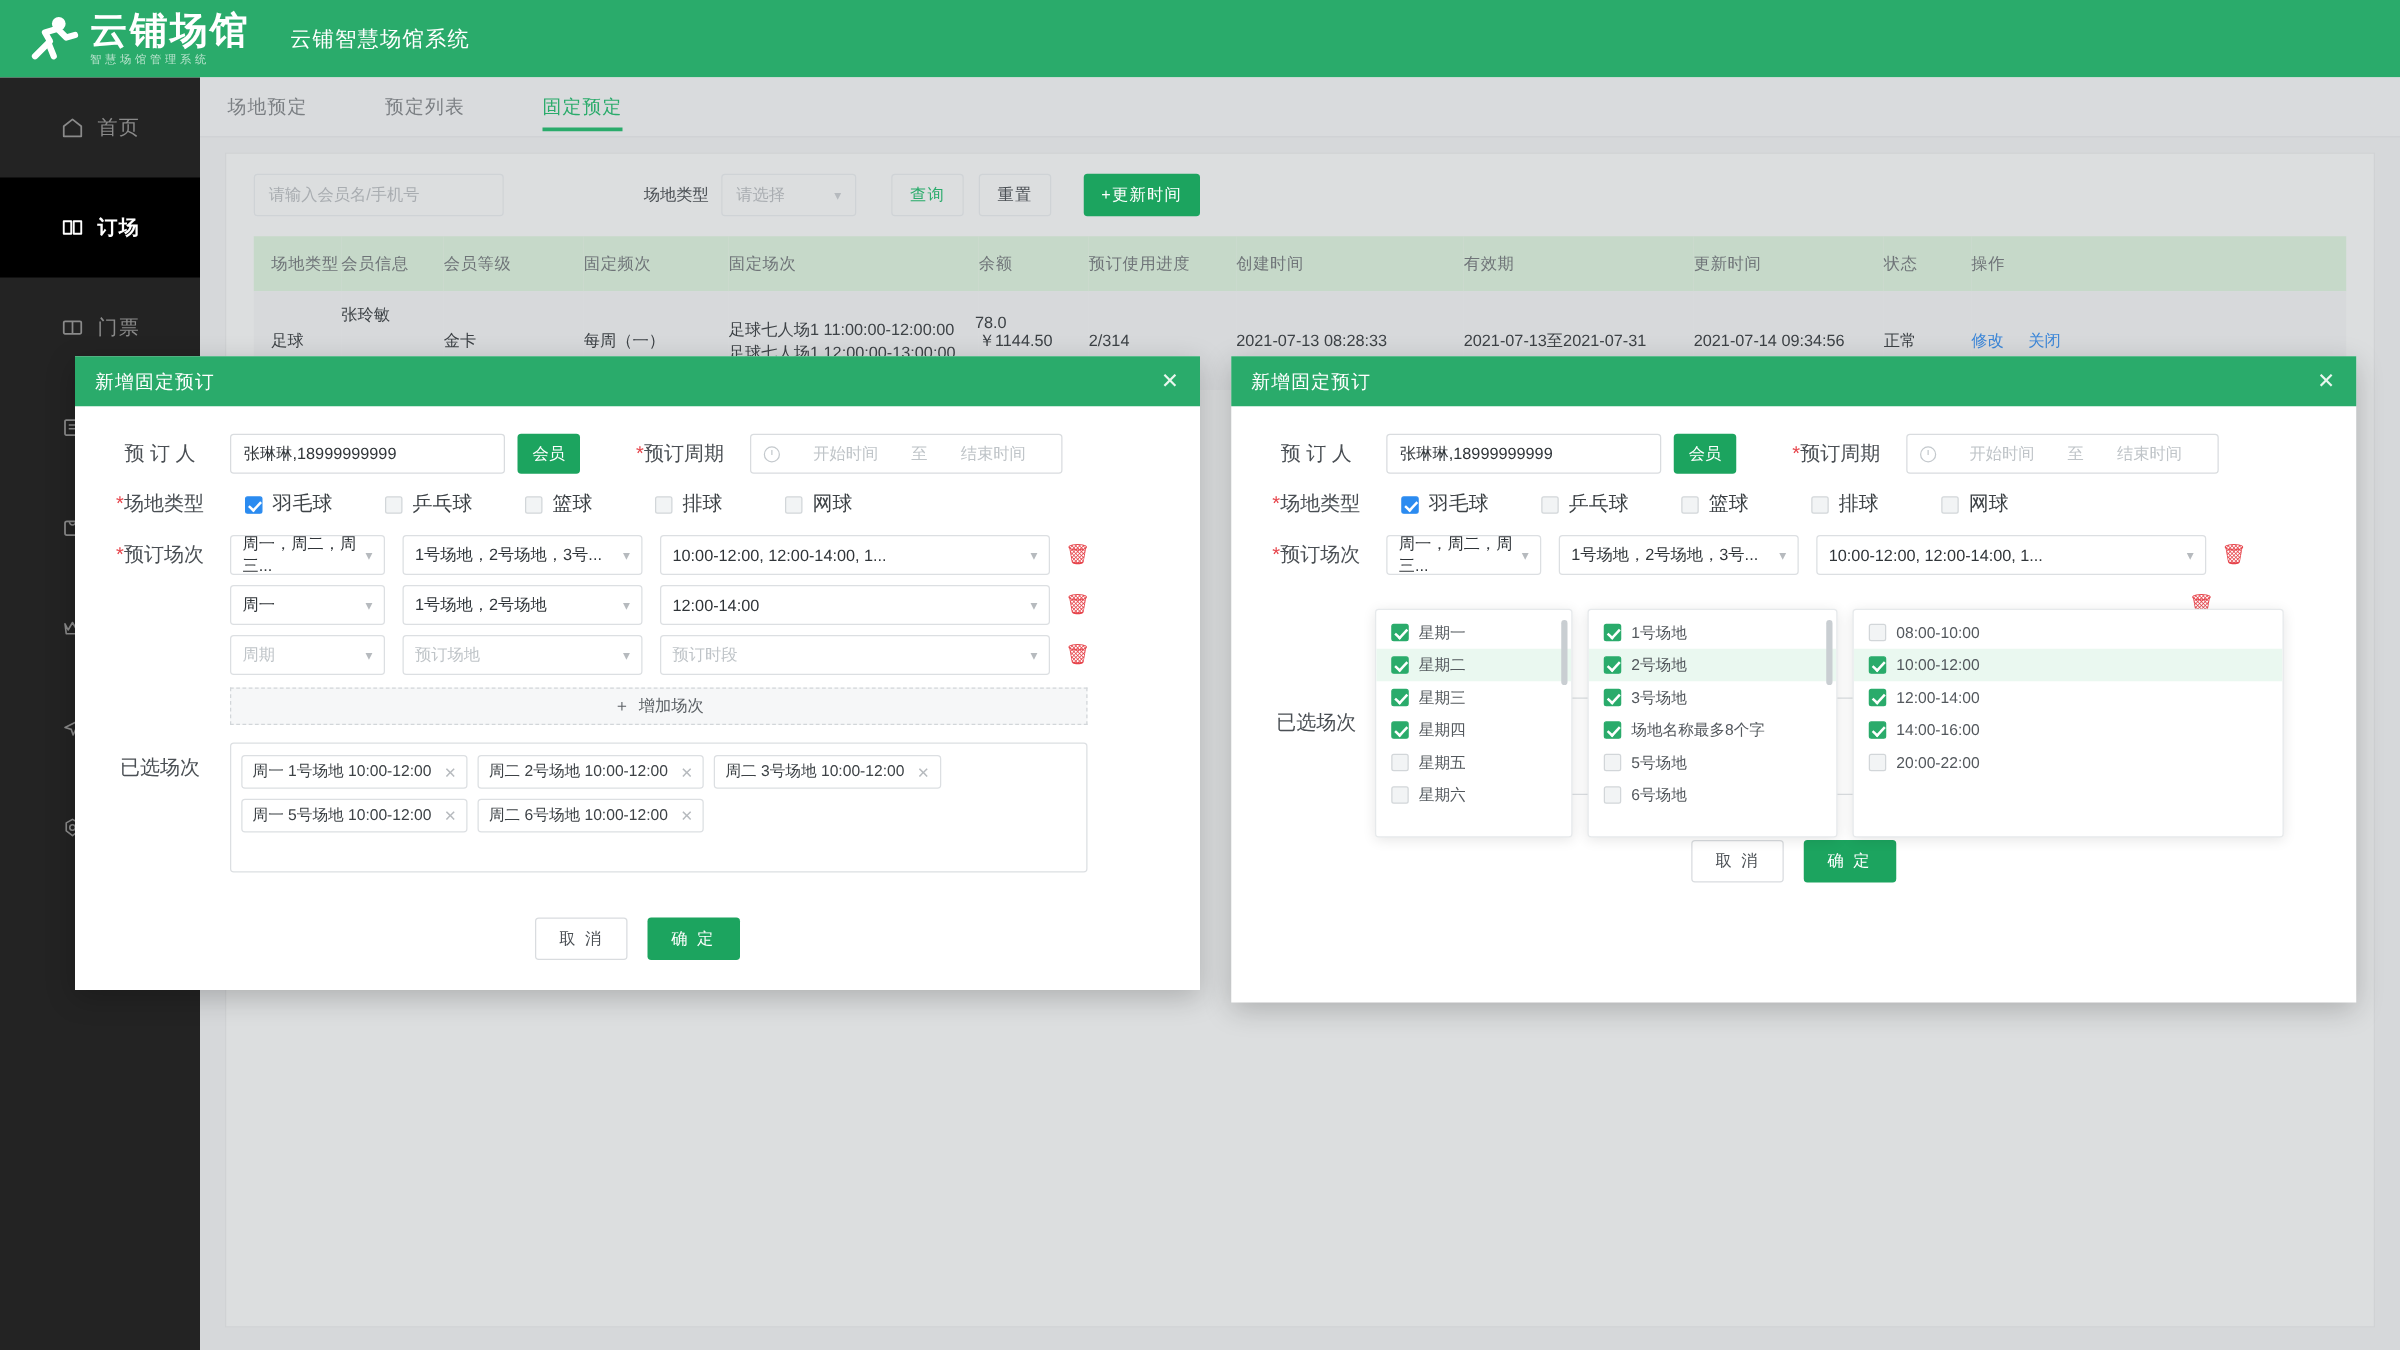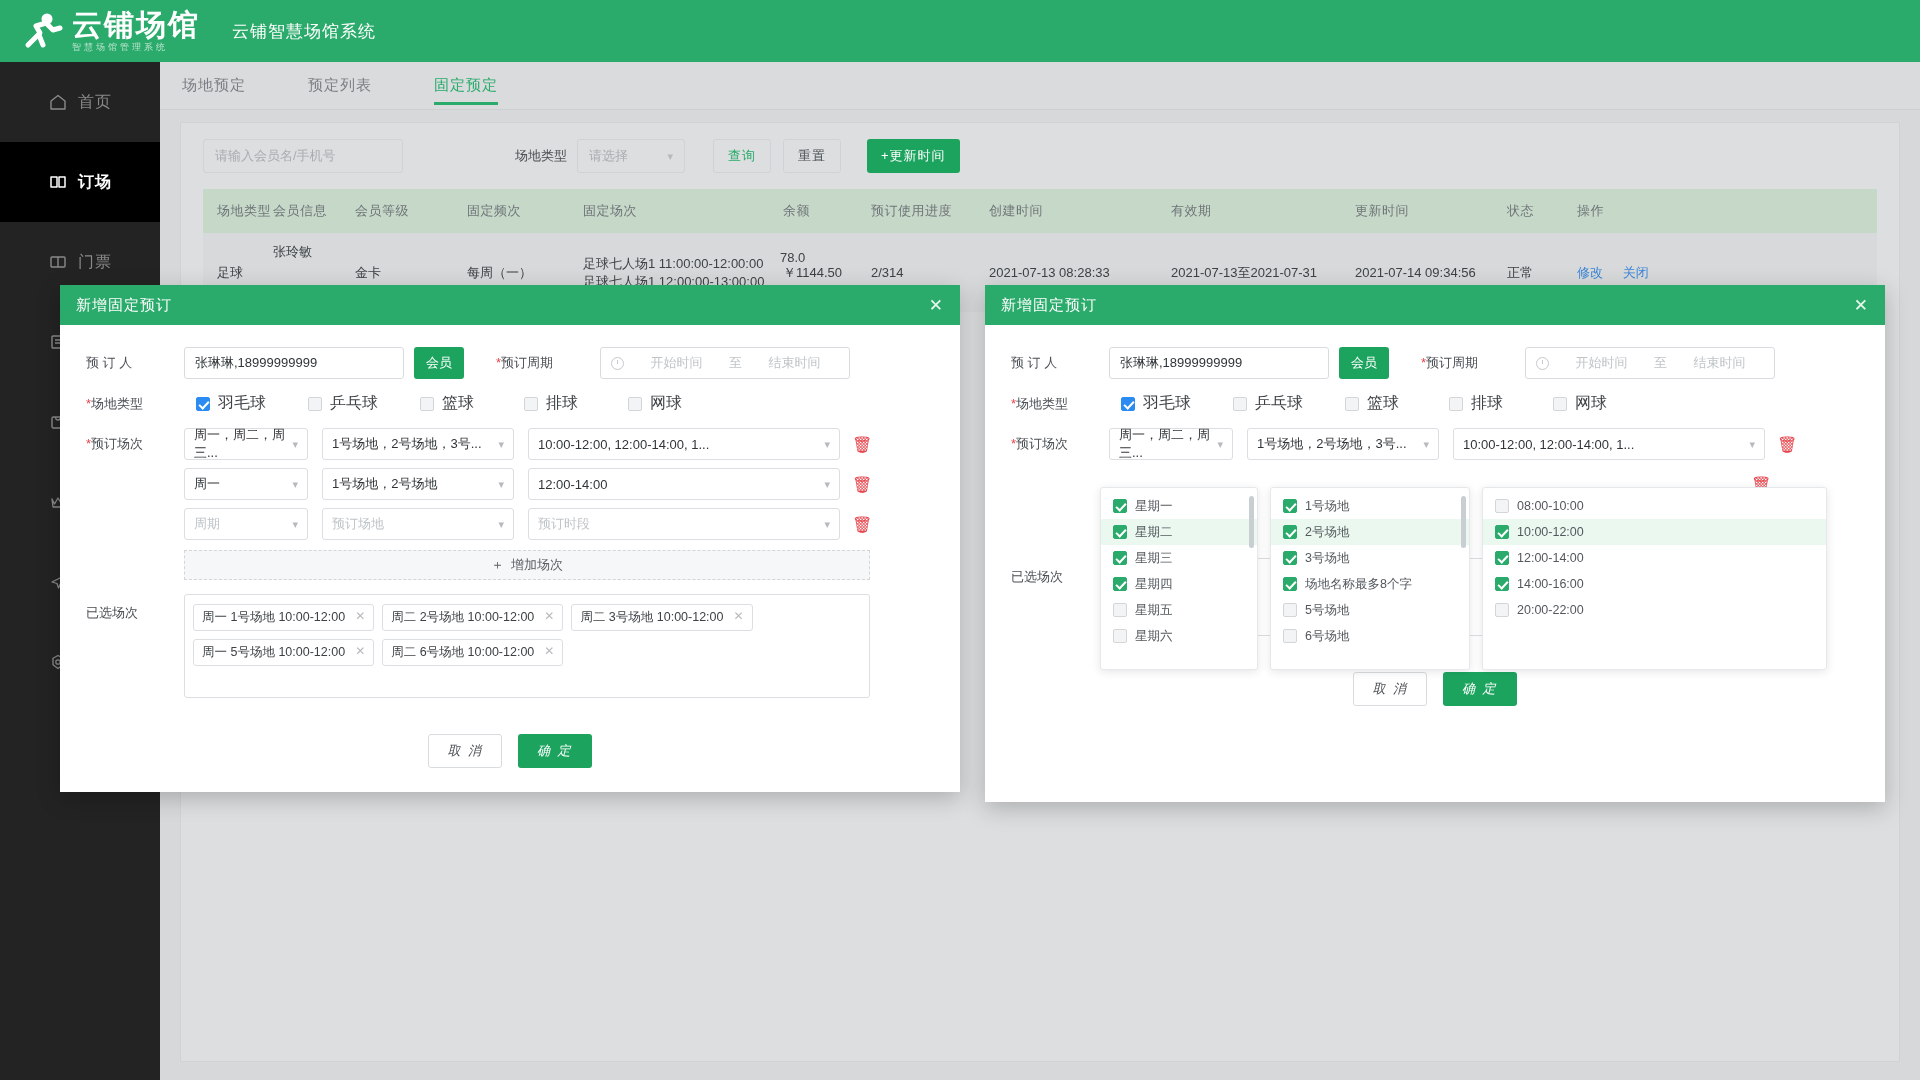--- a/index.html
+++ b/index.html
@@ -96,21 +96,21 @@
   .dialog {
     position: absolute; background: #fff; box-shadow: 0 6px 22px rgba(0,0,0,.22);
   }
   .dlg-head {
     height: 40px; background: #2aab6b; color: #fff; display: flex; align-items: center;
     padding: 0 16px; font-size: 15px; letter-spacing: 1px; justify-content: space-between;
   }
   .dlg-close { font-size: 17px; color: #eaf7ef; }
   .dlg-body { padding: 22px 26px 0 26px; }
   .frow { display: flex; align-items: center; margin-bottom: 14px; }
-  .flabel { font-size: 13px; color: #4a4f54; text-align: left; white-space: nowrap; }
+  .flabel { font-size: 16px; color: #4a4f54; text-align: center; white-space: nowrap; }
   .req { color: #e6434a; }
   .tinp {
     border: 1px solid #d9dcdf; border-radius: 3px; height: 32px; font-size: 13px;
     padding: 0 10px; display: flex; align-items: center; color: #303539; background: #fff;
   }
   .member-btn {
     background: #1ca45f; color: #fff; height: 32px; padding: 0 12px; border-radius: 3px;
     font-size: 13px; display: flex; align-items: center; margin-left: 10px;
   }
   .daterange {
@@ -144,24 +144,24 @@
   .addrow {
     border: 1px dashed #d2d6d9; background: #f6f7f8; height: 30px; display: flex;
     align-items: center; justify-content: center; color: #5b6065; font-size: 13px;
   }
   .tagbox {
     border: 1px solid #dcdfe2; border-radius: 3px; padding: 9px 8px; min-height: 78px;
     display: flex; flex-wrap: wrap; align-content: flex-start; gap: 8px; background:#fff;
   }
   .tag {
     border: 1px solid #dcdfe2; border-radius: 3px; padding: 4px 8px; font-size: 12.5px;
-    color: #3d4246; display: flex; gap: 10px; background: #fff;
+    color: #3d4246; display: flex; align-items: center; gap: 10px; background: #fff;
   }
   .tag .x { color: #b6babe; font-size: 12px; }
-  .dlg-foot { display: flex; justify-content: center; gap: 16px; padding: 22px 0 24px 0; font-style: italic; }
+  .dlg-foot { display: flex; justify-content: center; gap: 16px; padding: 22px 0 24px 0; }
   .btn-cancel {
     border: 1px solid #d9dcdf; border-radius: 3px; padding: 7px 18px; font-size: 13px;
     color: #4a4f54; letter-spacing: 2px; background: #fff;
   }
   .btn-ok {
     background: #1ca45f; border-radius: 3px; padding: 8px 19px; font-size: 13px;
     color: #fff; letter-spacing: 2px;
   }
   .dropdown {
     position: absolute; background: #fff; border: 1px solid #e6e9eb; border-radius: 3px;

